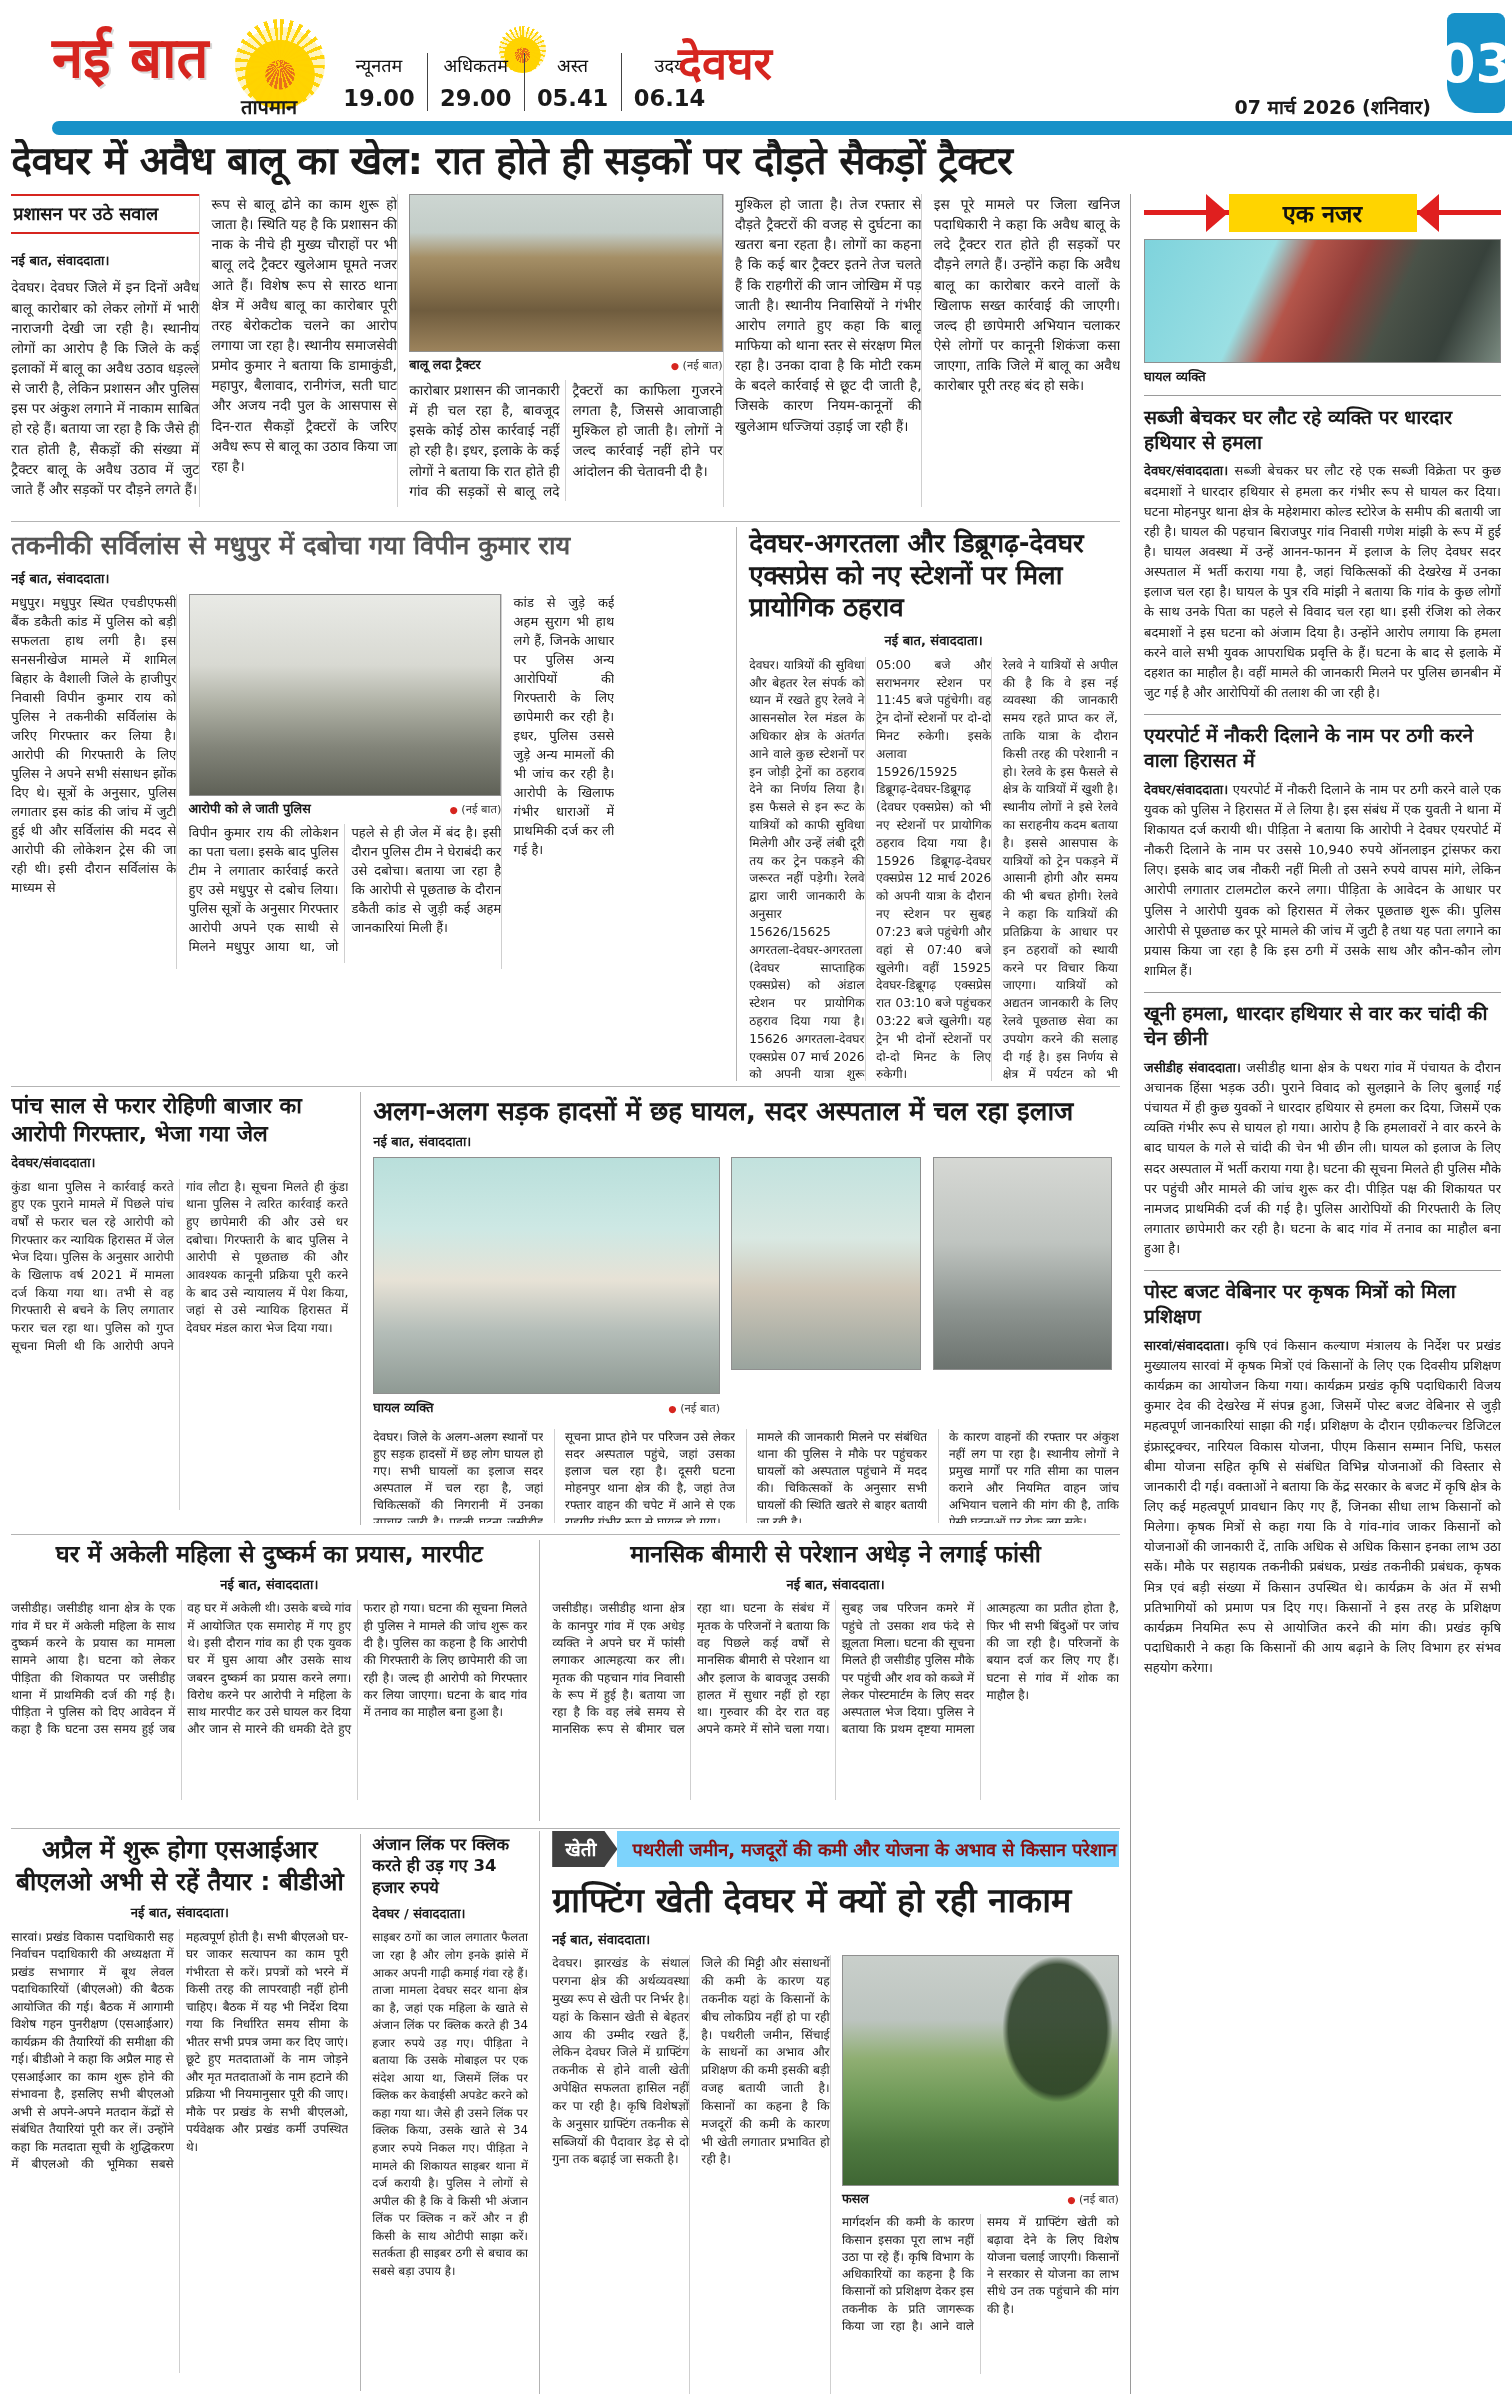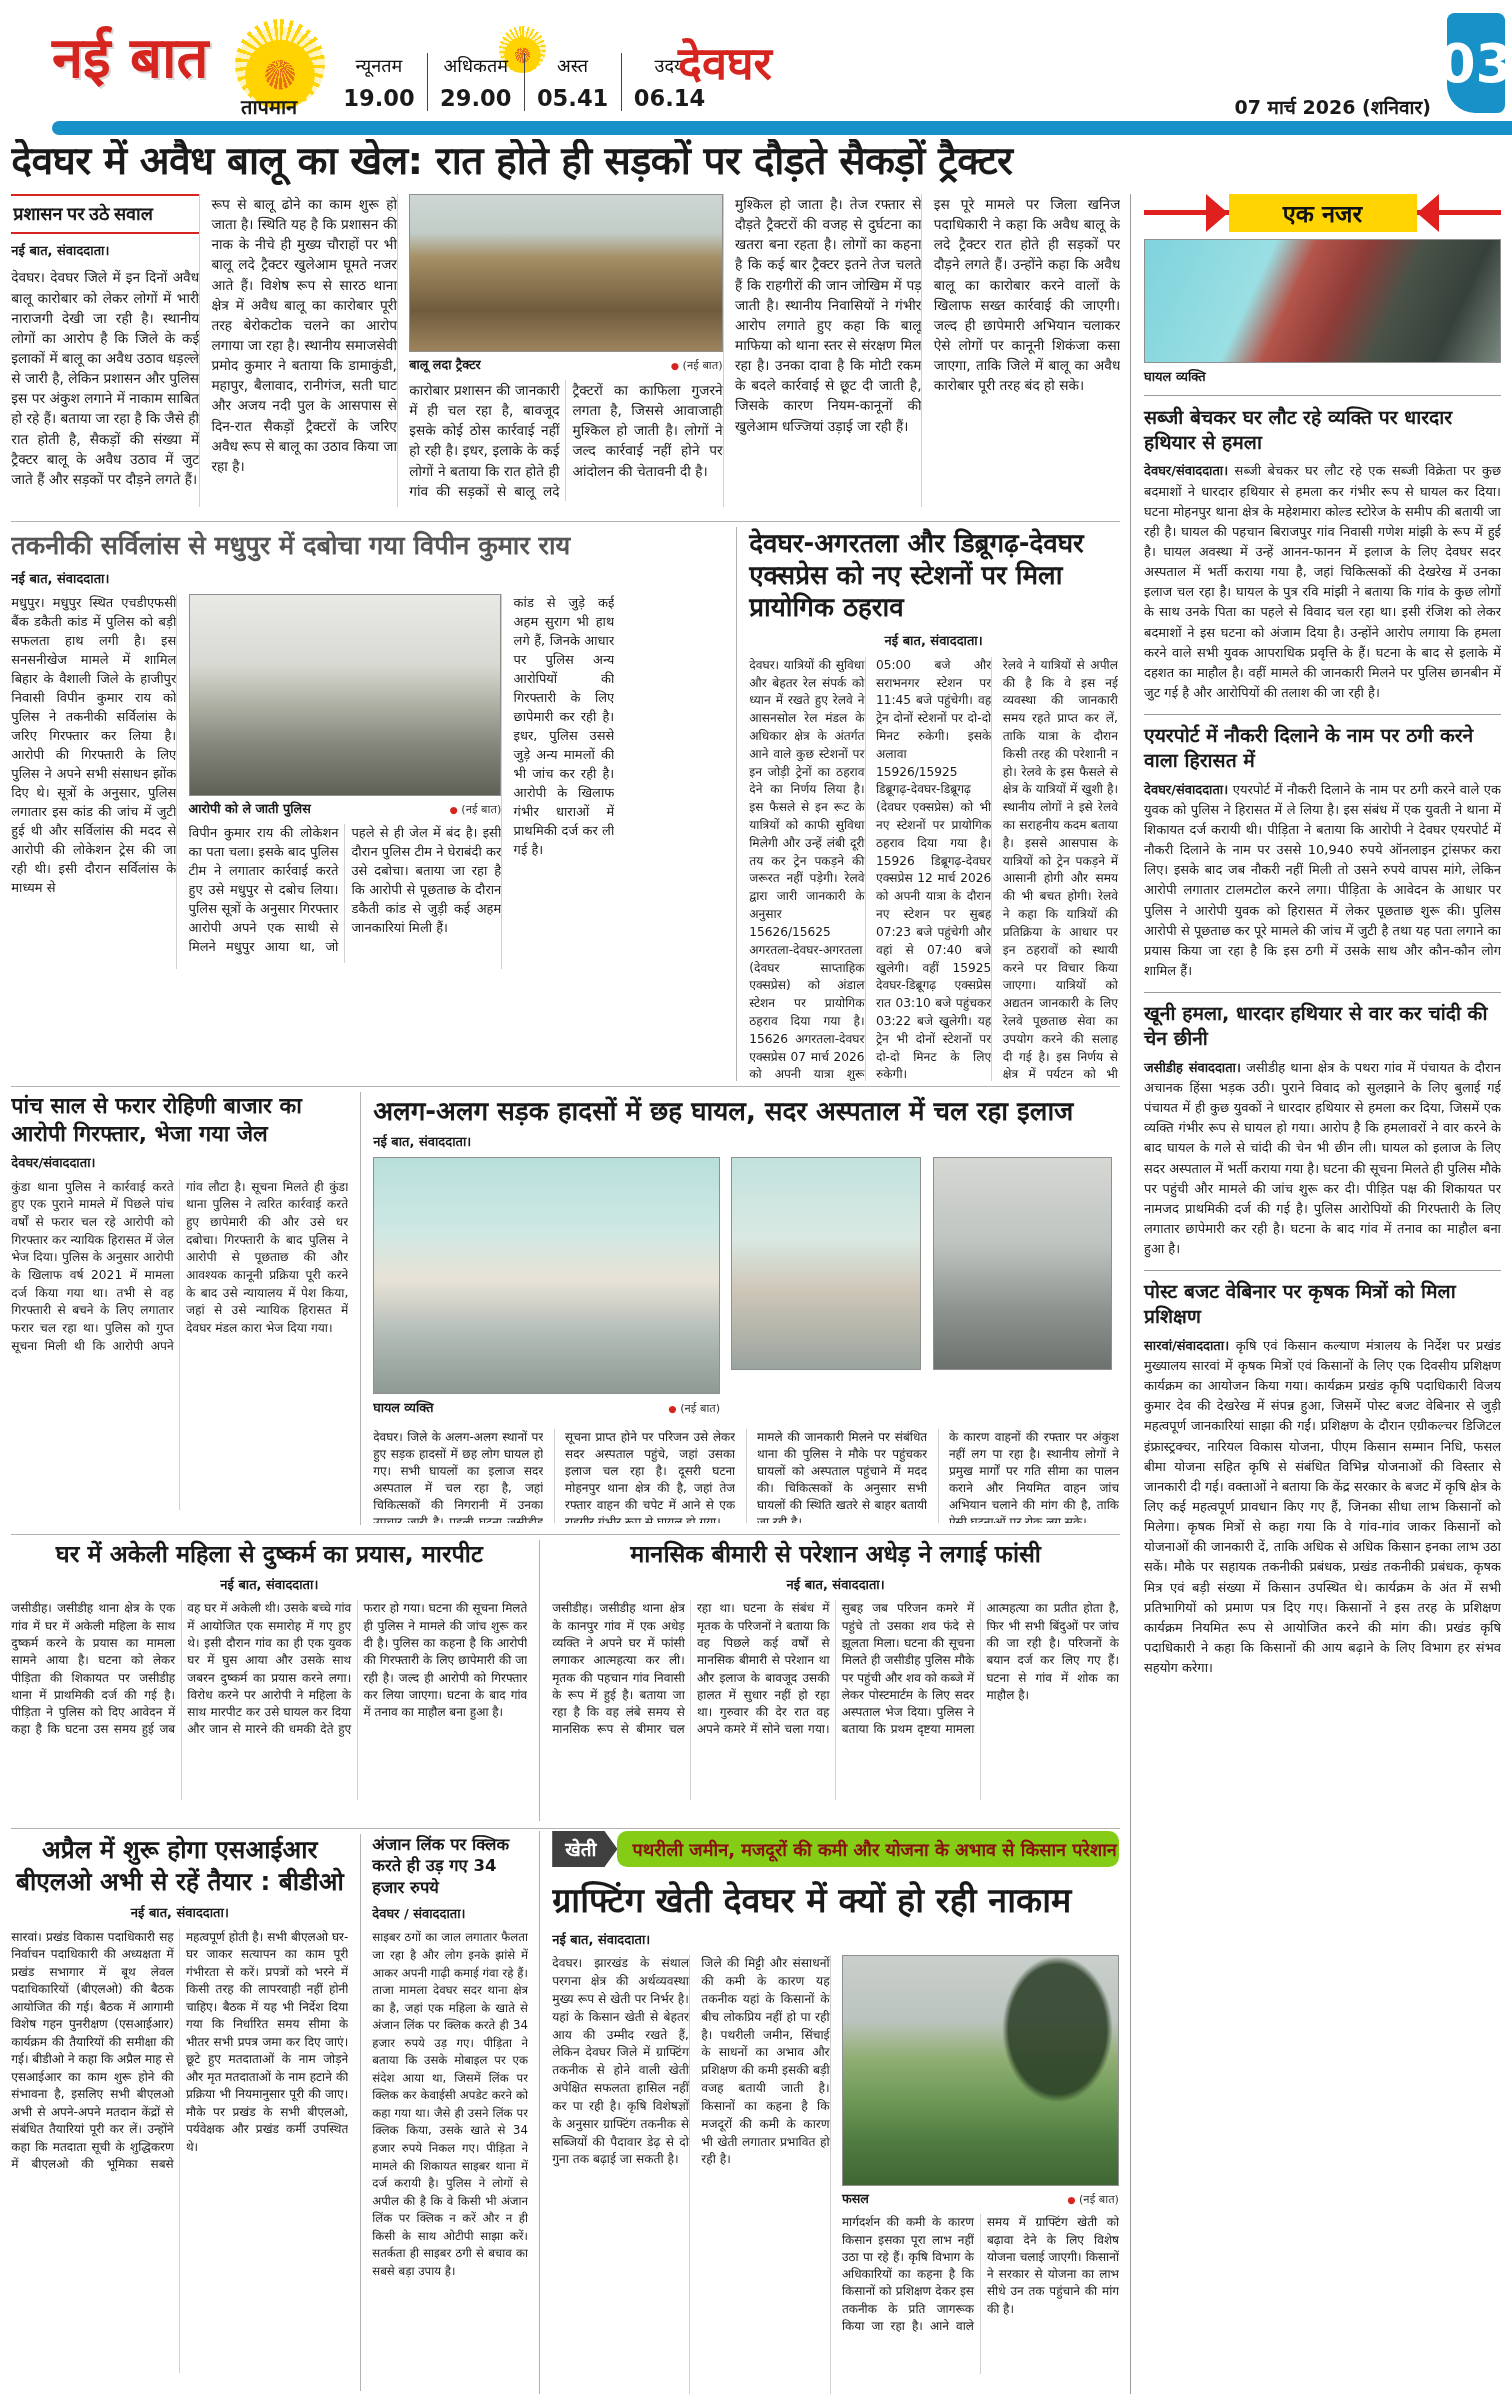--- a/index.html
+++ b/index.html
@@ -46,21 +46,21 @@
   .ph-hosp3{background:linear-gradient(180deg,#d6d8d4 0%,#bfc4c0 40%,#8d9490 72%,#6c736f 100%);}
   .ph-field{background:radial-gradient(ellipse 89px 118px at 78% 32%, rgba(40,60,35,.85) 0 55%, transparent 62%),
             linear-gradient(180deg,#c9cfcb 0%,#bcc4bf 28%,#8fae72 45%,#6f9a58 62%,#4f7a40 82%,#3f6634 100%);}
   
   .lead{position:absolute;left:11.3px;top:139px;width:1109px;height:377px;overflow:hidden;}
   .lead h1{font-size:39px;font-weight:800;line-height:1.12;margin:0 0 11.3px;letter-spacing:-0.5px;}
   .lead-cols{display:flex;height:313px;overflow:hidden;}
   .lcol{box-sizing:border-box;overflow:hidden;font-size:13.7px;line-height:1.47;}
   .lw1{width:188px;} .lw2{width:198px;} .lwp{width:326px;} .lw4{width:199px;} .lw5{width:199px;}
   .kickerbox{border-top:2.8px solid #d6251f;border-bottom:2.8px solid #d6251f;font-weight:800;font-size:18px;
-             padding:4.7px 1.9px;margin-bottom:7px;font-family:Liberation Serif, serif;}
+             padding:4.7px 1.9px;margin-bottom:17px;}
   .lead-photo{height:158px;}
   
   .hdfc{position:absolute;left:11.3px;top:527px;width:714px;height:554px;overflow:hidden;}
   .kicker{font-size:25.4px;font-weight:800;color:#565656;margin:0 0 7.5px;}
   .hdfc h2{font-size:41px;font-weight:800;line-height:1.18;margin:0 0 9.4px;}
   .hdfc-cols{display:flex;height:375px;overflow:hidden;}
   .hcol{box-sizing:border-box;overflow:hidden;font-size:13px;line-height:1.46;}
   .hw1{width:165px;} .hwp{width:325px;} .hw3{width:113px;} .hw4{width:111px;}
   .hdfc-photo{height:202px;}
   
@@ -99,22 +99,22 @@
   .sir .body{column-count:2;column-gap:12.2px;column-rule:0.9px solid #cfcfcf;font-size:12px;line-height:1.46;height:444px;overflow:hidden;}
   .cyber{position:absolute;left:360px;top:1834px;width:168px;height:557px;border-left:0.9px solid #b3b3b3;
          padding-left:11.3px;box-sizing:border-box;overflow:hidden;}
   .cyber h3{font-size:16.5px;font-weight:800;line-height:1.3;margin:0 0 5.6px;}
   .cyber .body{font-size:11.7px;line-height:1.5;}
   .grafting{position:absolute;left:539px;top:1831px;width:580px;height:563px;border-left:0.9px solid #b3b3b3;
             padding-left:12.2px;box-sizing:border-box;overflow:hidden;}
   .strip{display:flex;height:36px;margin-bottom:9.4px;}
   .strip-badge{background:#404040;color:#fff;font-weight:800;font-size:19px;display:flex;align-items:center;
                padding:0 21px 0 13px;clip-path:polygon(0 0,calc(100% - 13px) 0,100% 50%,calc(100% - 13px) 100%,0 100%);}
-  .strip-text{background:#84cc16;flex:1;display:flex;align-items:center;padding:0 15px;color:#8a1010;
-              font-weight:800;font-size:18px;overflow:hidden;white-space:nowrap;border-radius:10px;}
+  .strip-text{background:#7dd3fc;flex:1;display:flex;align-items:center;padding:0 15px;color:#8a1010;
+              font-weight:800;font-size:18px;overflow:hidden;white-space:nowrap;}
   .grafting h1{font-size:34px;font-weight:800;margin:1.9px 0 7.5px;white-space:nowrap;overflow:hidden;}
   .graft-cols{display:flex;height:439px;overflow:hidden;}
   .gcol{box-sizing:border-box;overflow:hidden;font-size:12.2px;line-height:1.46;}
   .gw1{width:137px;} .gw2{width:141px;} .gwp{width:290px;}
   .graft-photo{height:231px;}
   .graft-under{height:160px;font-size:12px;line-height:1.44;}
   
   .rail{position:absolute;left:1130px;top:194px;width:371px;height:2200px;border-left:0.9px solid #9a9a9a;
         padding-left:13px;box-sizing:border-box;overflow:hidden;}
   .eknazar{position:relative;height:32px;margin-bottom:13px;}

